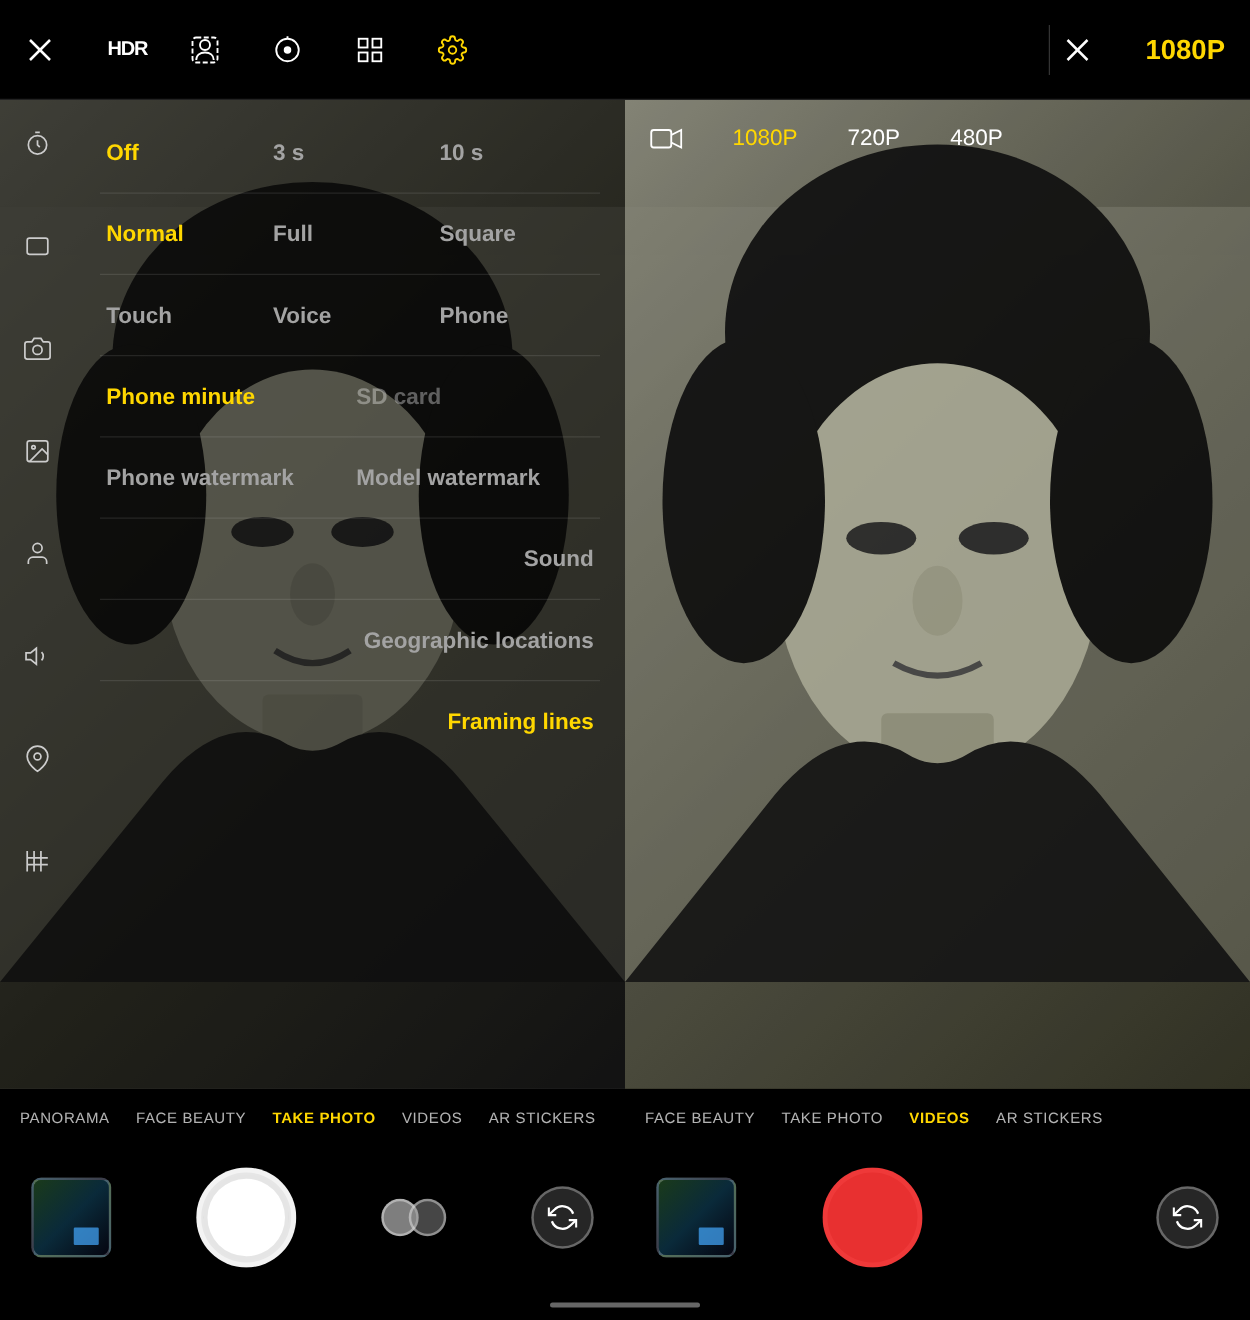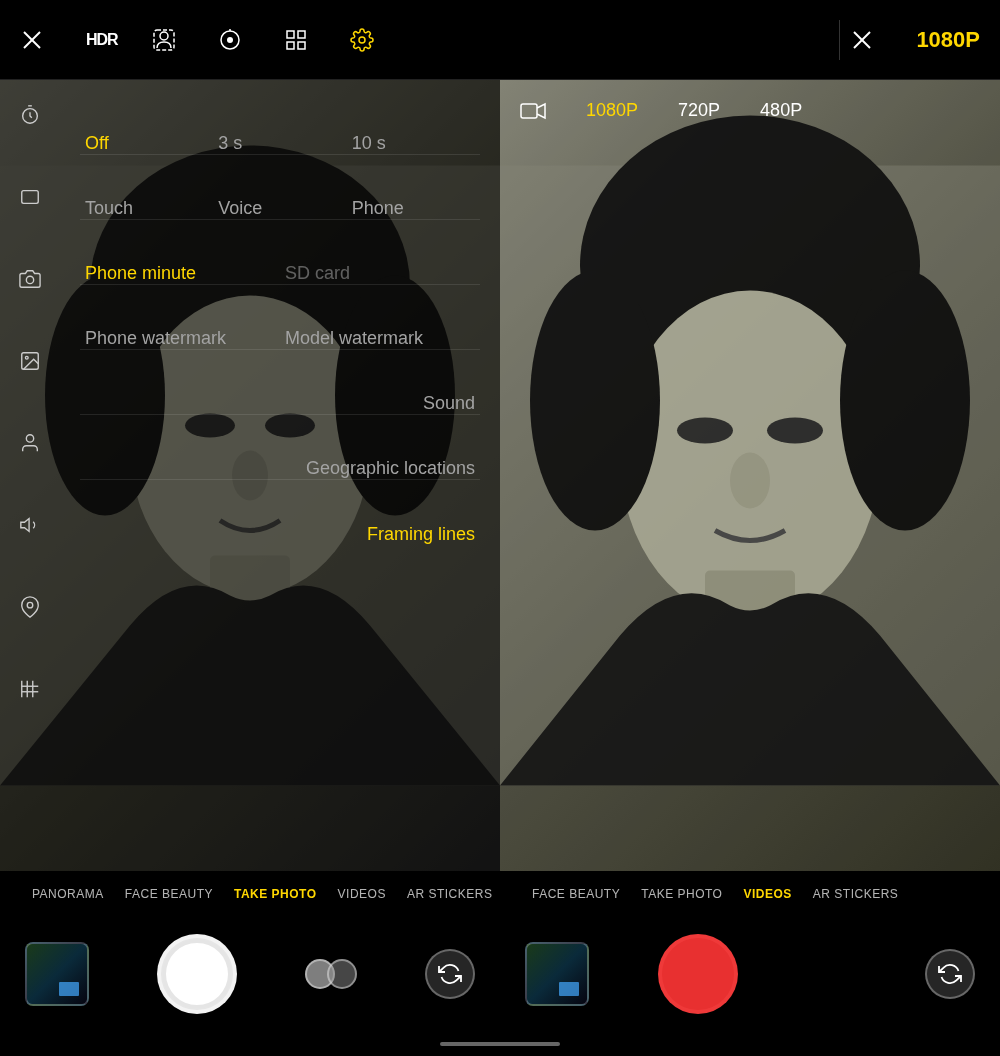--- a/index.html
+++ b/index.html
@@ -114,23 +114,24 @@
       left: 60px;
       right: 0;
       bottom: 0;
       padding: 10px 20px;
       display: flex;
       flex-direction: column;
       gap: 0;
     }
     .menu-row {
       display: flex;
-      align-items: flex-end;
+      align-items: center;
       height: 65px;
       border-bottom: 1px solid rgba(255,255,255,0.1);
+      font-weight: bold;
     }
     .menu-row:last-child { border-bottom: none; }
     .menu-item {
       color: #a3a3a3;
       font-size: 18px;
       cursor: pointer;
       flex: 1;
       padding: 0 5px;
     }
     .menu-item.active { color: #FFD700; }
@@ -201,21 +202,21 @@
       display: flex;
       flex-direction: column;
       background: #000;
     }
 
     
     .mode-tabs {
       display: flex;
       align-items: center;
       height: 45px;
-      padding: 0 24px;
+      padding: 0 8px;
       gap: 5px;
       overflow: hidden;
     }
     .mode-tab {
       color: rgba(255,255,255,0.7);
       font-size: 12px;
       font-weight: 500;
       padding: 4px 8px;
       cursor: pointer;
       white-space: nowrap;
@@ -481,20 +482,25 @@
     </div>
 
     <div class="settings-menu">
 
       <div class="menu-row">
         <span class="menu-item active">Off</span>
         <span class="menu-item">3 s</span>
         <span class="menu-item">10 s</span>
       </div>
 
+      <div class="menu-row">
+        <span class="menu-item active">Normal</span>
+        <span class="menu-item">Full</span>
+        <span class="menu-item">Square</span>
+      </div>
 
       <div class="menu-row">
         <span class="menu-item">Touch</span>
         <span class="menu-item">Voice</span>
         <span class="menu-item">Phone</span>
       </div>
 
       <div class="menu-row">
         <span class="menu-item active">Phone minute</span>
         <span class="menu-item inactive" style="margin-left:auto">SD card</span>

